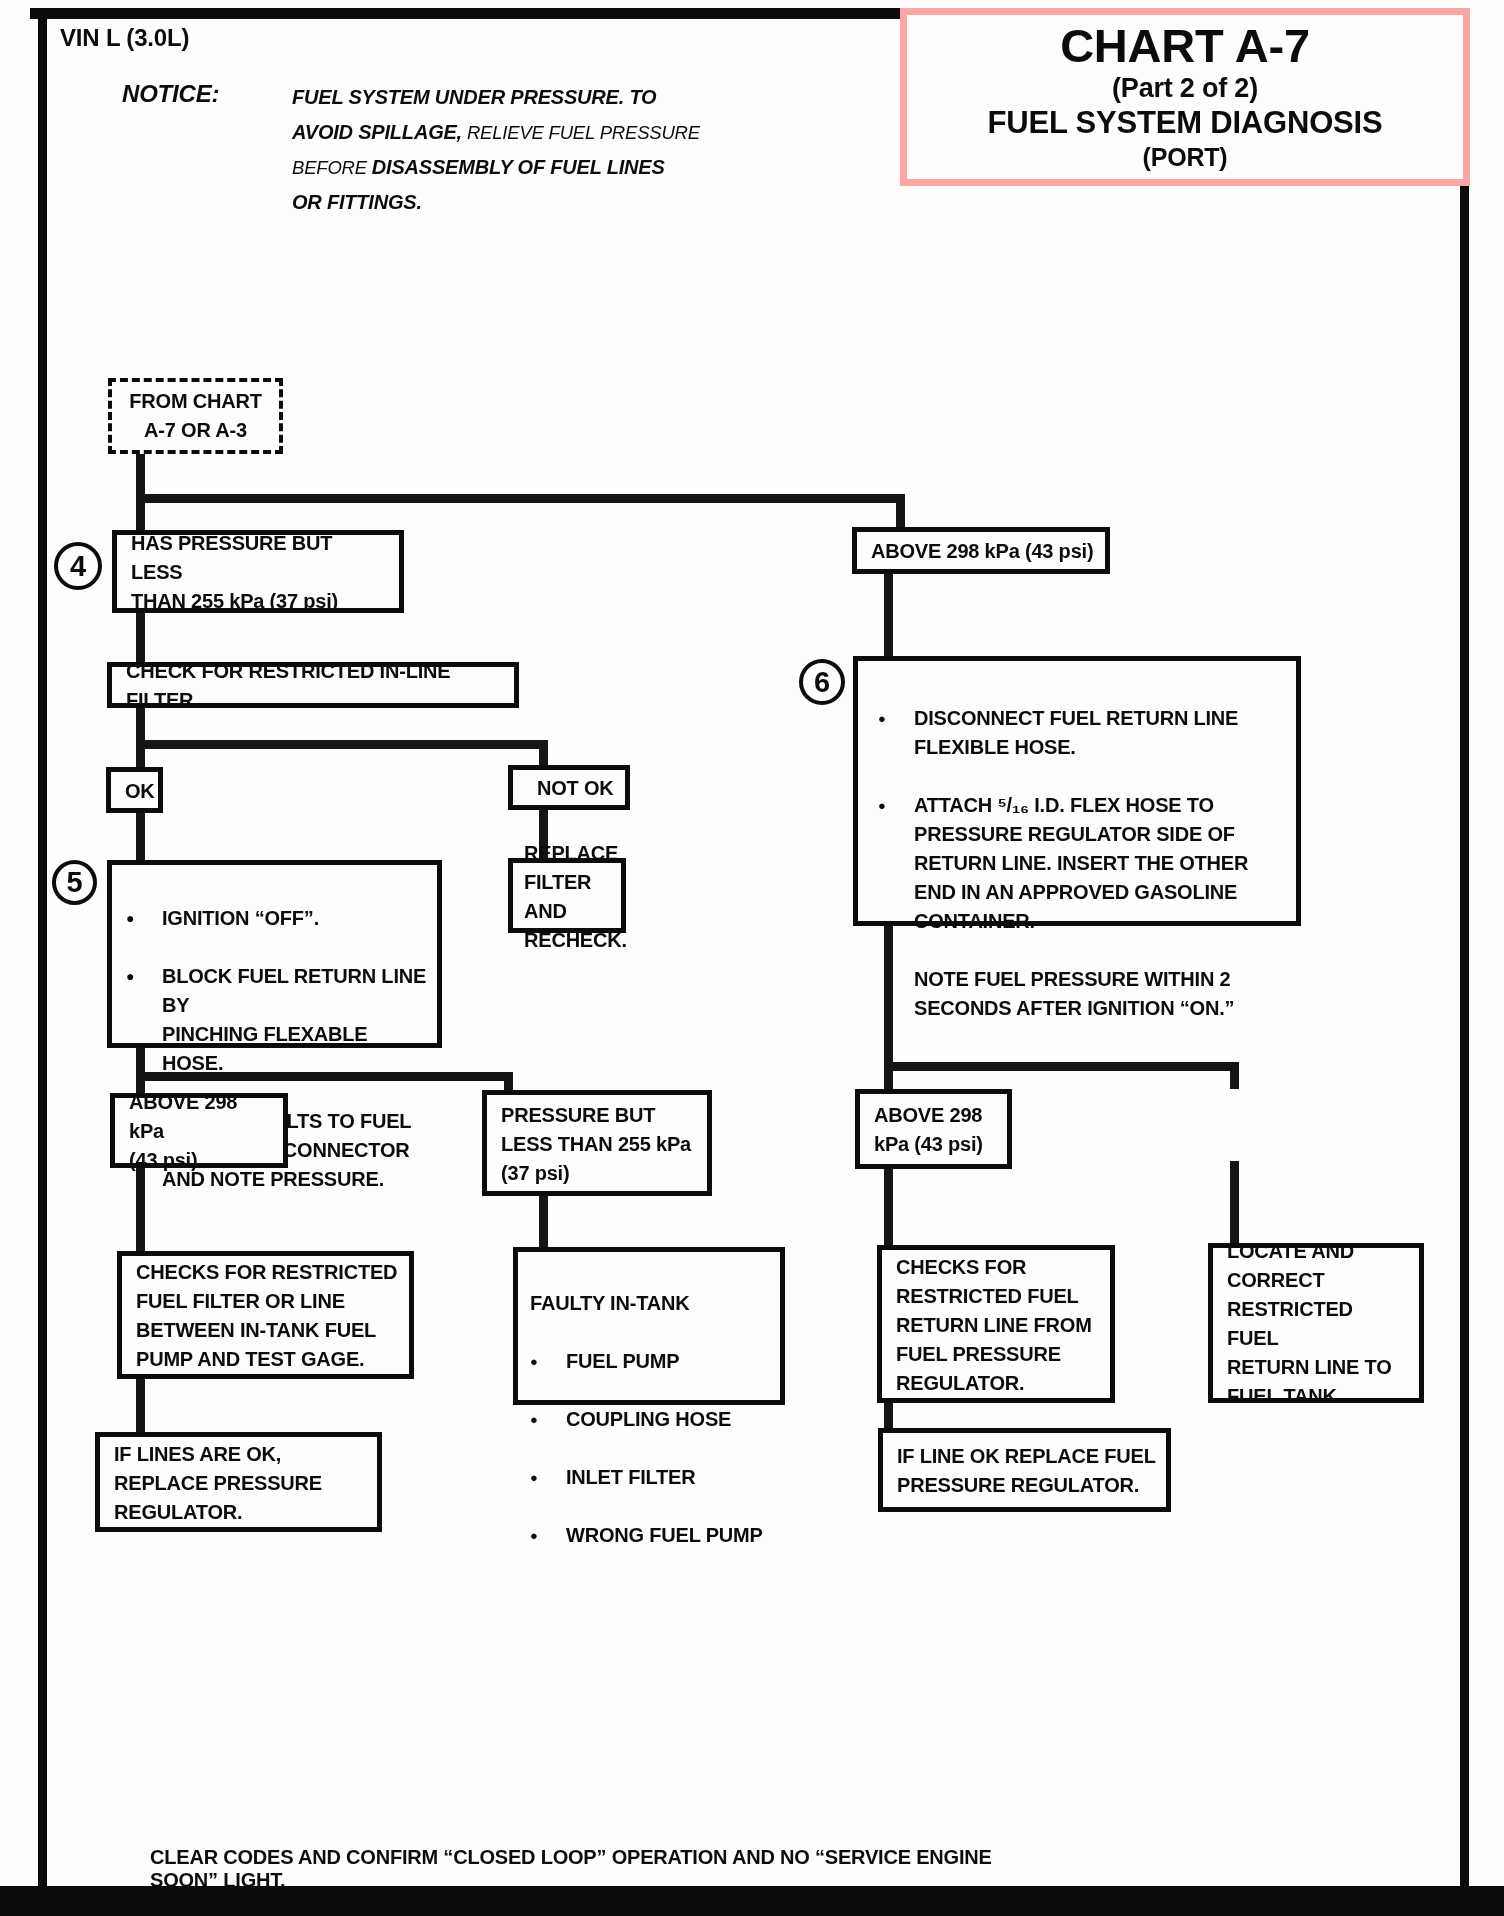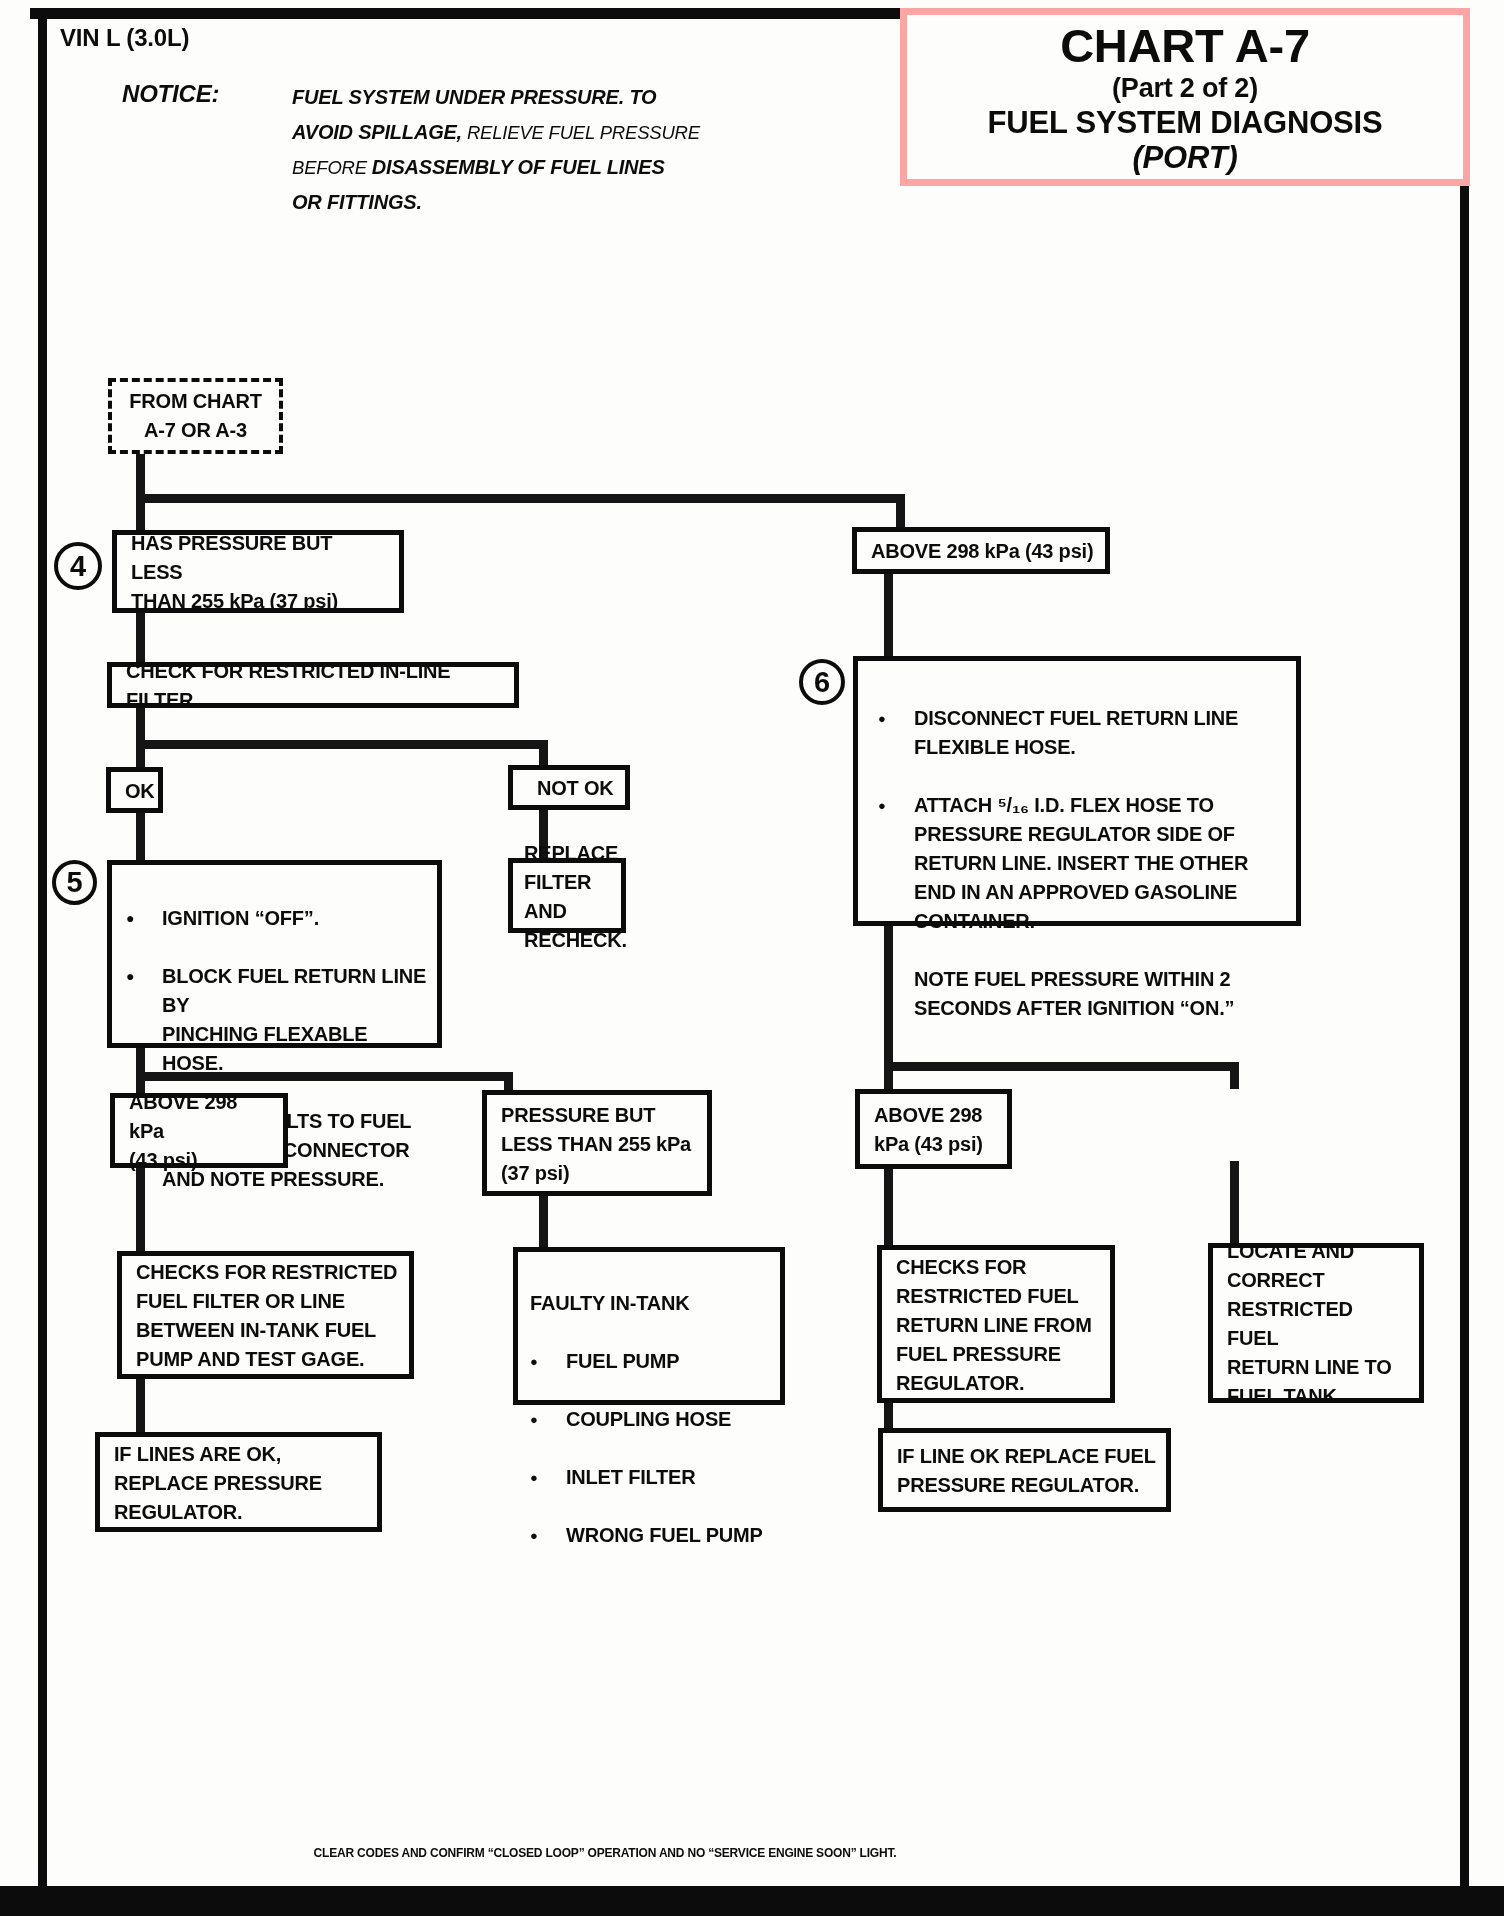--- a/index.html
+++ b/index.html
@@ -21,21 +21,21 @@
   .notice-body .r{font-weight:normal;font-size:18.5px;}
 
   .title-box{
     position:absolute;left:900px;top:8px;width:570px;height:178px;
     border:7px solid #fca5a5;background:#fdfdfb;box-sizing:border-box;
     display:flex;flex-direction:column;align-items:center;justify-content:center;text-align:center;
   }
   .title-chart{font-size:47px;font-weight:bold;line-height:52px;}
   .title-part{font-size:27px;font-weight:bold;line-height:33px;}
   .title-subject{font-size:31px;font-weight:bold;line-height:35px;}
-  .title-system{font-size:31px;font-weight:bold;line-height:35px;font-style:italic;}
+  .title-system{font-size:25px;font-weight:bold;line-height:35px;}
 
   .node{
     position:absolute;border:5px solid #0c0c0c;background:#fdfdfb;box-sizing:border-box;
     font-size:20px;font-weight:bold;line-height:29px;white-space:pre-line;
     padding:8px 10px 6px 14px;
   }
   .node.center{display:flex;align-items:center;justify-content:center;text-align:center;padding:4px;}
   .node.vcenter{display:flex;align-items:center;}
   .dashed{border:4px dashed #0c0c0c;}
 
@@ -46,22 +46,22 @@
     display:flex;align-items:center;justify-content:center;
     font-size:29px;font-weight:bold;box-sizing:border-box;
   }
 
   .bullet-row{display:flex;align-items:flex-start;}
   .bullet{flex:0 0 36px;font-size:14px;line-height:29px;}
   .bullet-sm{flex:0 0 36px;font-size:13px;line-height:29px;}
   .bullet-text{flex:1;white-space:pre-line;}
 
   .footer-caption{
-    position:absolute;left:150px;top:1846px;width:910px;text-align:center;
-    font-size:12px;font-weight:bold;
+    position:absolute;left:150px;top:1846px;width:910px;
+    font-size:20px;font-weight:bold;
   }
 </style>
 </head>
 <body>
 
 <div class="page">
 
   <div class="frame-top"></div>
   <div class="frame-left"></div>
   <div class="frame-right"></div>

